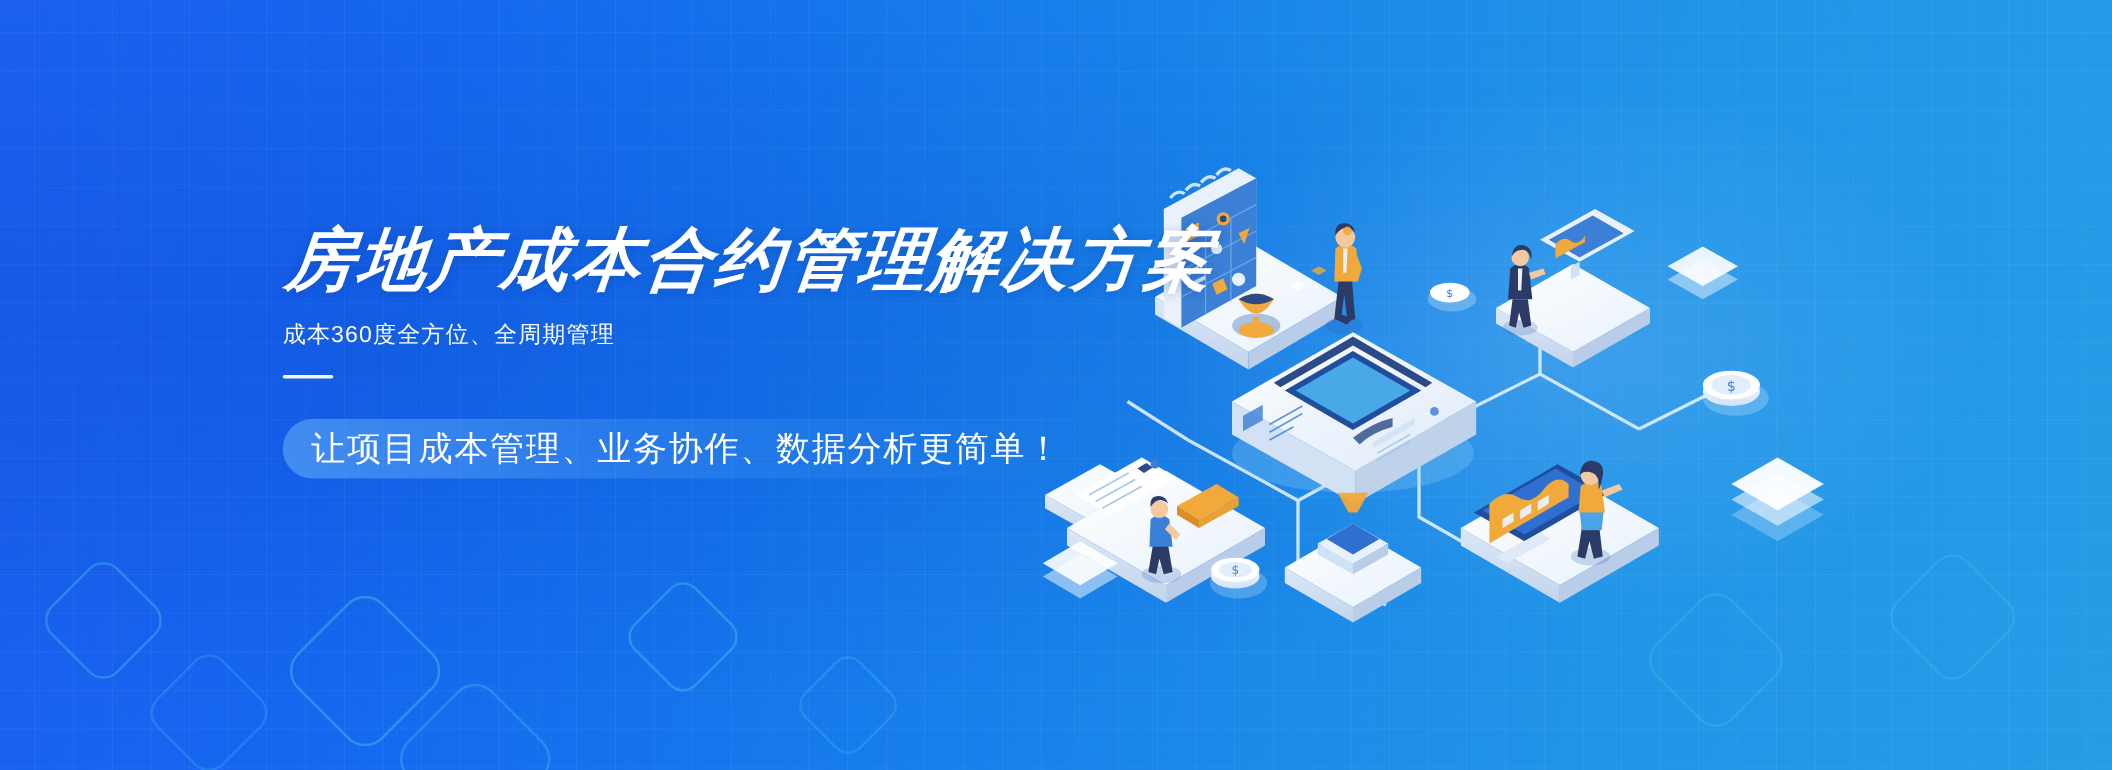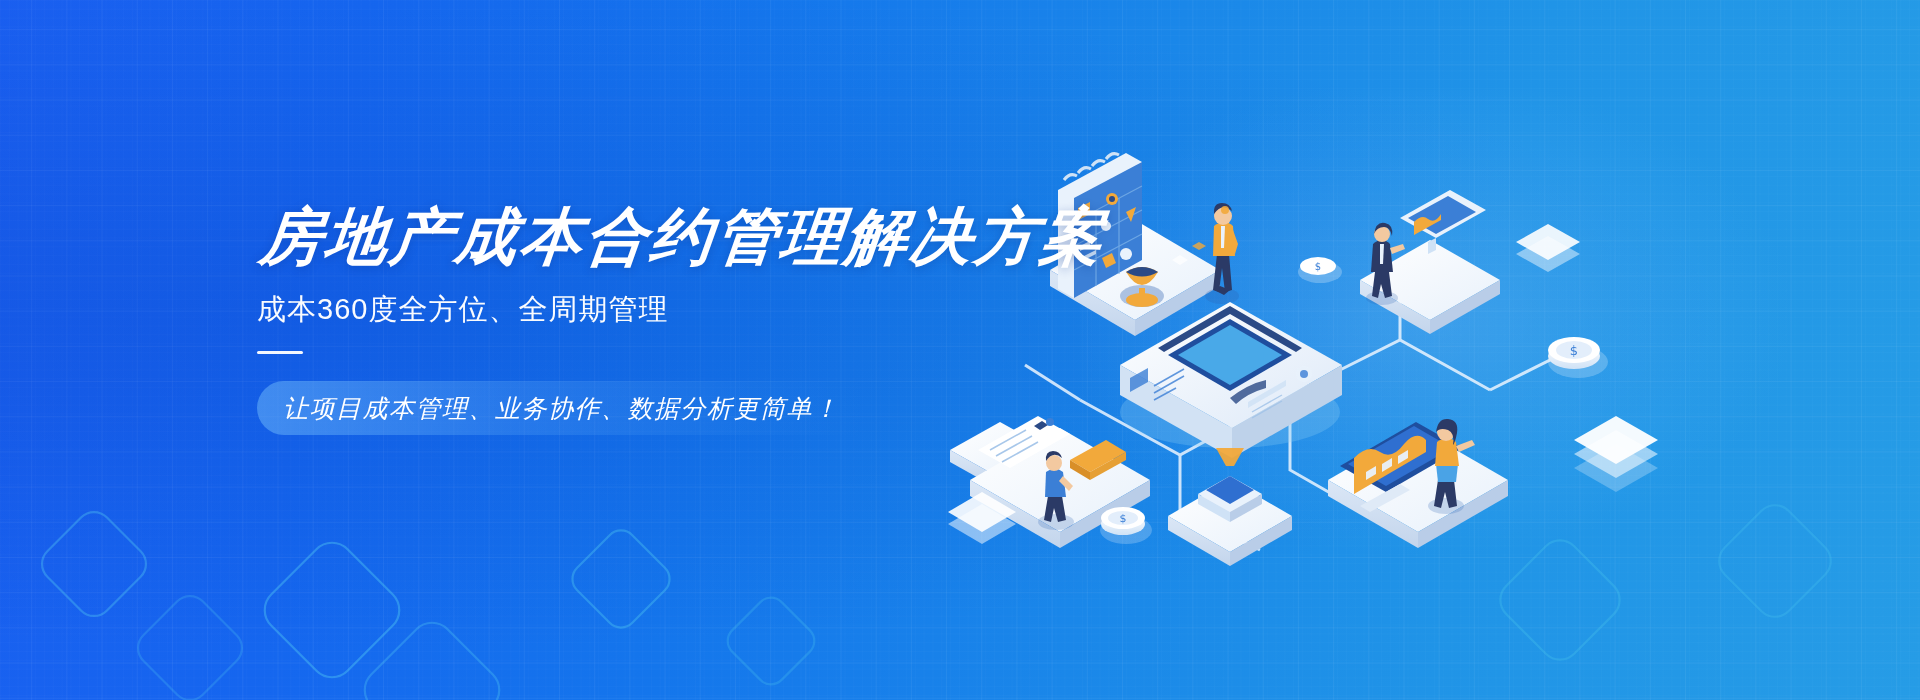--- a/index.html
+++ b/index.html
@@ -73,21 +73,21 @@
     font-style:italic;
     color:#ffffff;
     letter-spacing:3px;
     white-space:nowrap;
     text-shadow:0 2px 10px rgba(10,50,140,.30);
     transform:skewX(-6deg);
     transform-origin:left bottom;
   }
   .subline{
     margin-top:22px;
-    font-size:29px;
+    font-size:21px;
     line-height:1.3;
     letter-spacing:1px;
     color:#ffffff;
     font-weight:400;
     white-space:nowrap;
     opacity:.98;
   }
   .rule{
     margin-top:22px;
     width:46px; height:3px;
@@ -105,26 +105,25 @@
   .pill{
     position:relative;
     display:inline-block;
     height:54px;
     padding:0 26px 0 26px;
     border-radius:27px 6px 6px 27px;
     background:linear-gradient(90deg, rgba(130,205,255,.42) 0%, rgba(120,195,255,.20) 42%, rgba(110,185,255,.05) 82%, rgba(110,185,255,0) 100%);
     line-height:54px;
   }
   .pill-text{
-    font-size:25px;
+    font-size:31px;
     letter-spacing:1.5px;
     color:#ffffff;
     white-space:nowrap;
     font-weight:400;
-    font-style:italic;
   }
 
   
   .illu{
     position:absolute;
     left:930px; top:150px;
     width:800px; height:420px;
     z-index:5;
   }
   .illu svg{ display:block; width:100%; height:100%; overflow:visible; }

